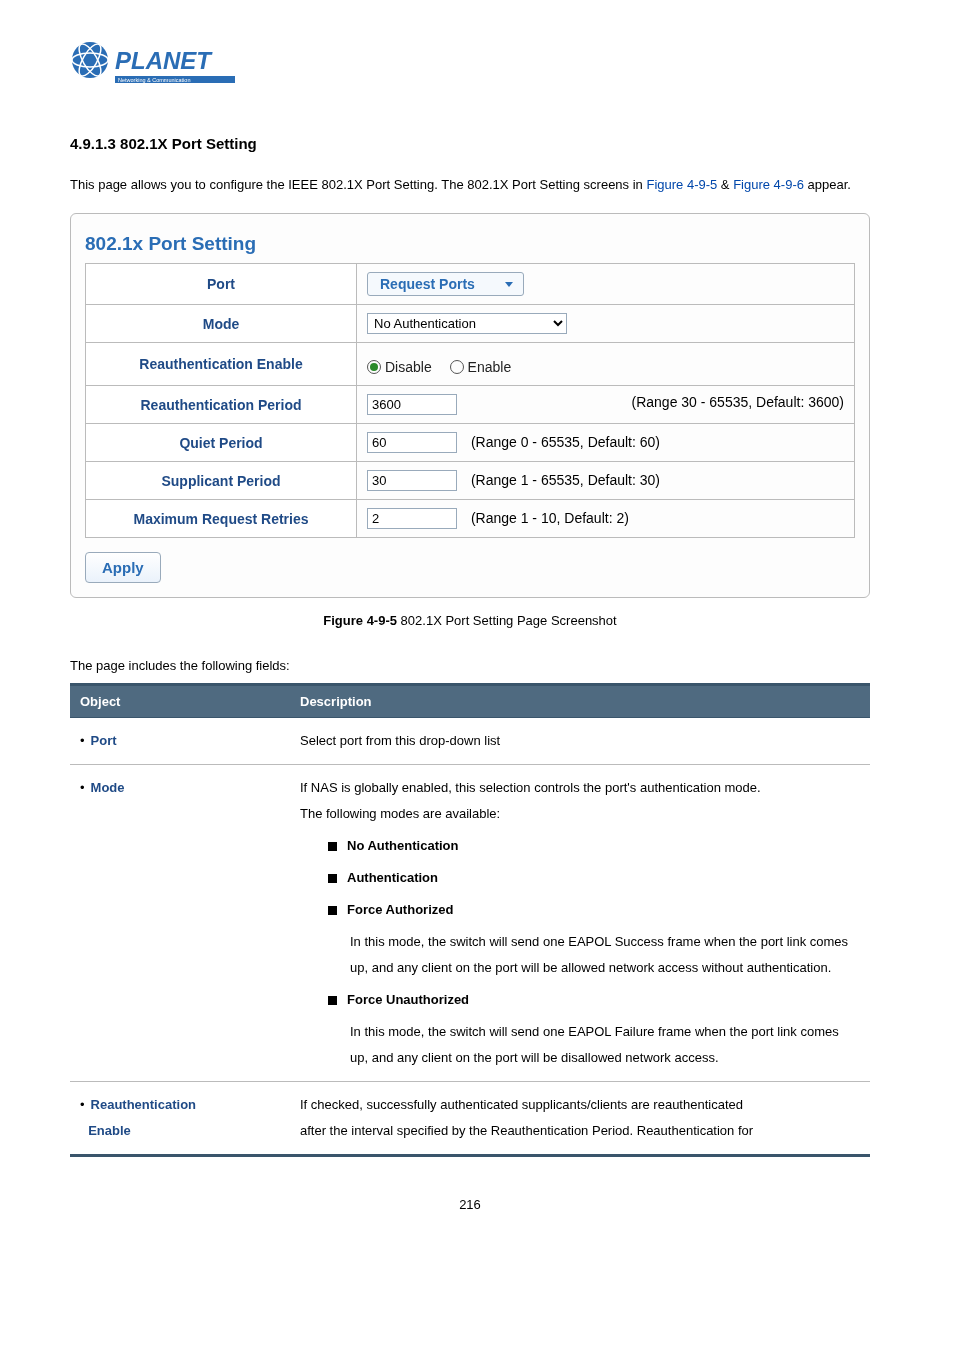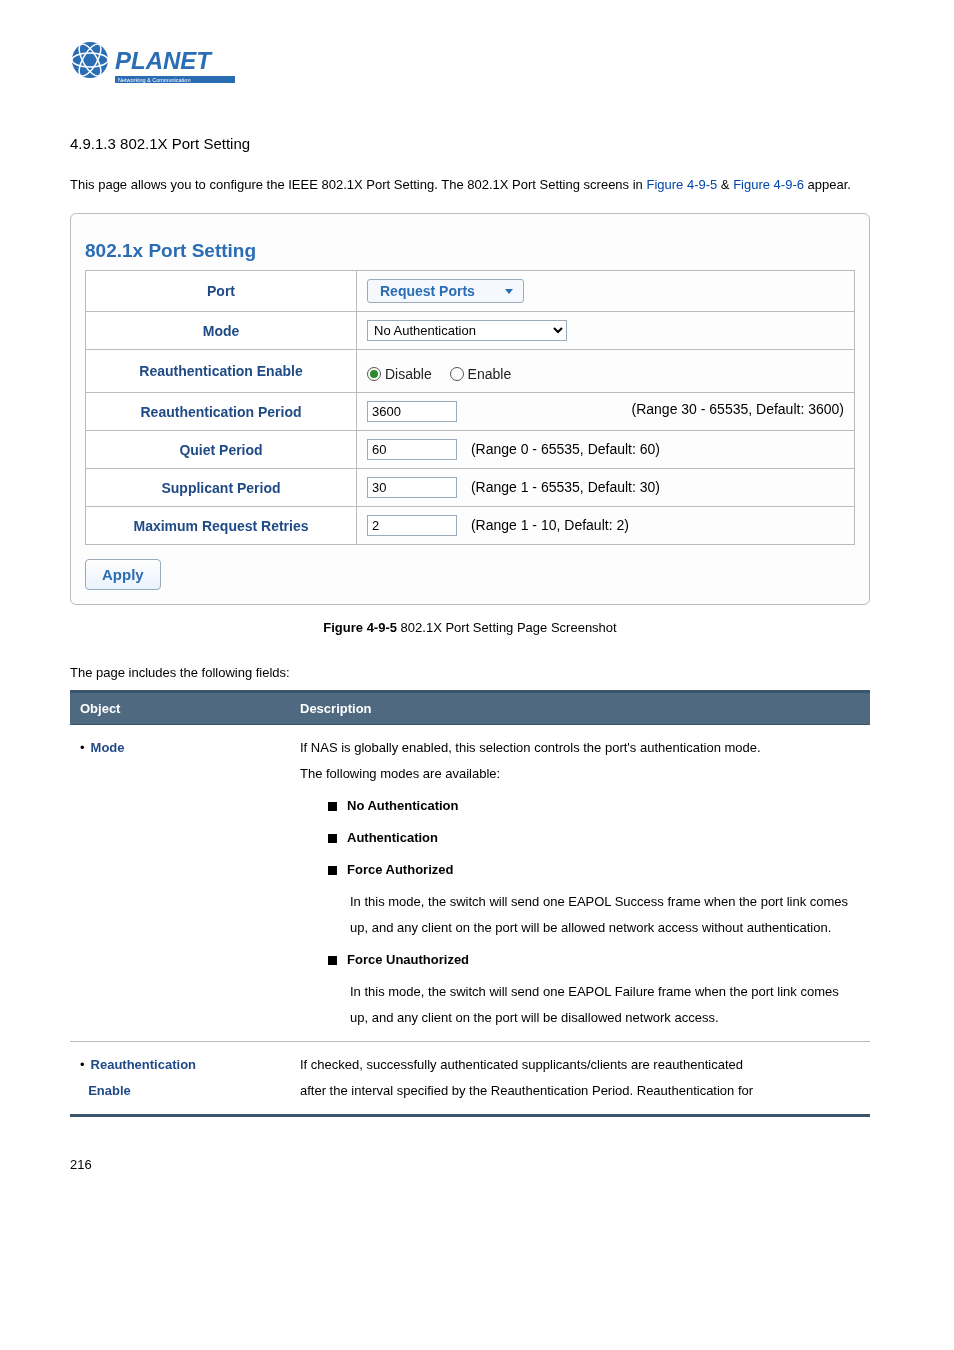--- a/index.html
+++ b/index.html
@@ -16,35 +16,35 @@
     box-sizing: border-box;
     width: 940px;
   }
   .logo-row {
     display: flex;
     align-items: center;
     margin-bottom: 40px;
   }
   .logo-svg { width: 170px; height: 55px; }
   .sec-title {
-    font-weight: normal;
+    font-weight: bold;
     font-size: 15px;
     margin: 25px 0 20px 0;
   }
   .intro {
     font-size: 13px;
     line-height: 2;
     margin-bottom: 15px;
   }
   .intro .blue-link { color: #0047ab; }
   .ui-panel {
     border: 1px solid #bbb;
     border-radius: 6px;
     background: #fdfdfd;
-    padding: 22px 0 14px 0;
+    padding: 15px 0 14px 0;
     margin: 0 0 15px 0;
   }
   .ui-title {
     color: #2a6db5;
     font-weight: bold;
     font-size: 19px;
     padding: 4px 14px 8px 14px;
   }
   .ui-table {
     border-collapse: collapse;
@@ -147,21 +147,21 @@
   .obj-col { width: 200px; }
   .bullet-item { color:#1f4a86; font-weight:bold; }
   .bullet-dot { color:#000; margin-right: 6px; }
   .sq-bullet {
     display:inline-block; width:9px; height:9px; background:#000; margin-right:10px; vertical-align:middle;
   }
   .sub-list { padding-left: 28px; }
   .sub-item { margin: 6px 0; }
   .sub-item .txt { font-weight: bold; }
   .sub-body { padding-left: 50px; }
-  .page-num { text-align:left; font-size:13px; margin-top:40px; }
+  .page-num { text-align:center; font-size:13px; margin-top:40px; }
 </style>
 </head>
 <body>
 
 <div class="page">
 
   <div class="logo-row">
     <svg class="logo-svg" viewBox="0 0 340 110">
       <circle cx="40" cy="40" r="36" fill="#2a6db5"></circle>
       <ellipse cx="40" cy="40" rx="36" ry="14" fill="none" stroke="#fff" stroke-width="3"></ellipse>
@@ -254,20 +254,24 @@
   <div class="fields-intro">The page includes the following fields:</div>
 
   <table class="desc-table">
     <thead>
       <tr>
         <td class="obj-col">Object</td>
         <td>Description</td>
       </tr>
     </thead>
     <tbody>
+      <tr>
+        <td class="obj-col"><span class="bullet-dot">•</span><span class="bullet-item">Port</span></td>
+        <td>Select port from this drop-down list</td>
+      </tr>
       <tr>
         <td class="obj-col"><span class="bullet-dot">•</span><span class="bullet-item">Mode</span></td>
         <td>
           <div>If NAS is globally enabled, this selection controls the port's authentication mode.</div>
           <div>The following modes are available:</div>
           <div class="sub-list">
             <div class="sub-item"><span class="sq-bullet"></span><span class="txt">No Authentication</span></div>
             <div class="sub-item"><span class="sq-bullet"></span><span class="txt">Authentication</span></div>
             <div class="sub-item"><span class="sq-bullet"></span><span class="txt">Force Authorized</span></div>
           </div>

